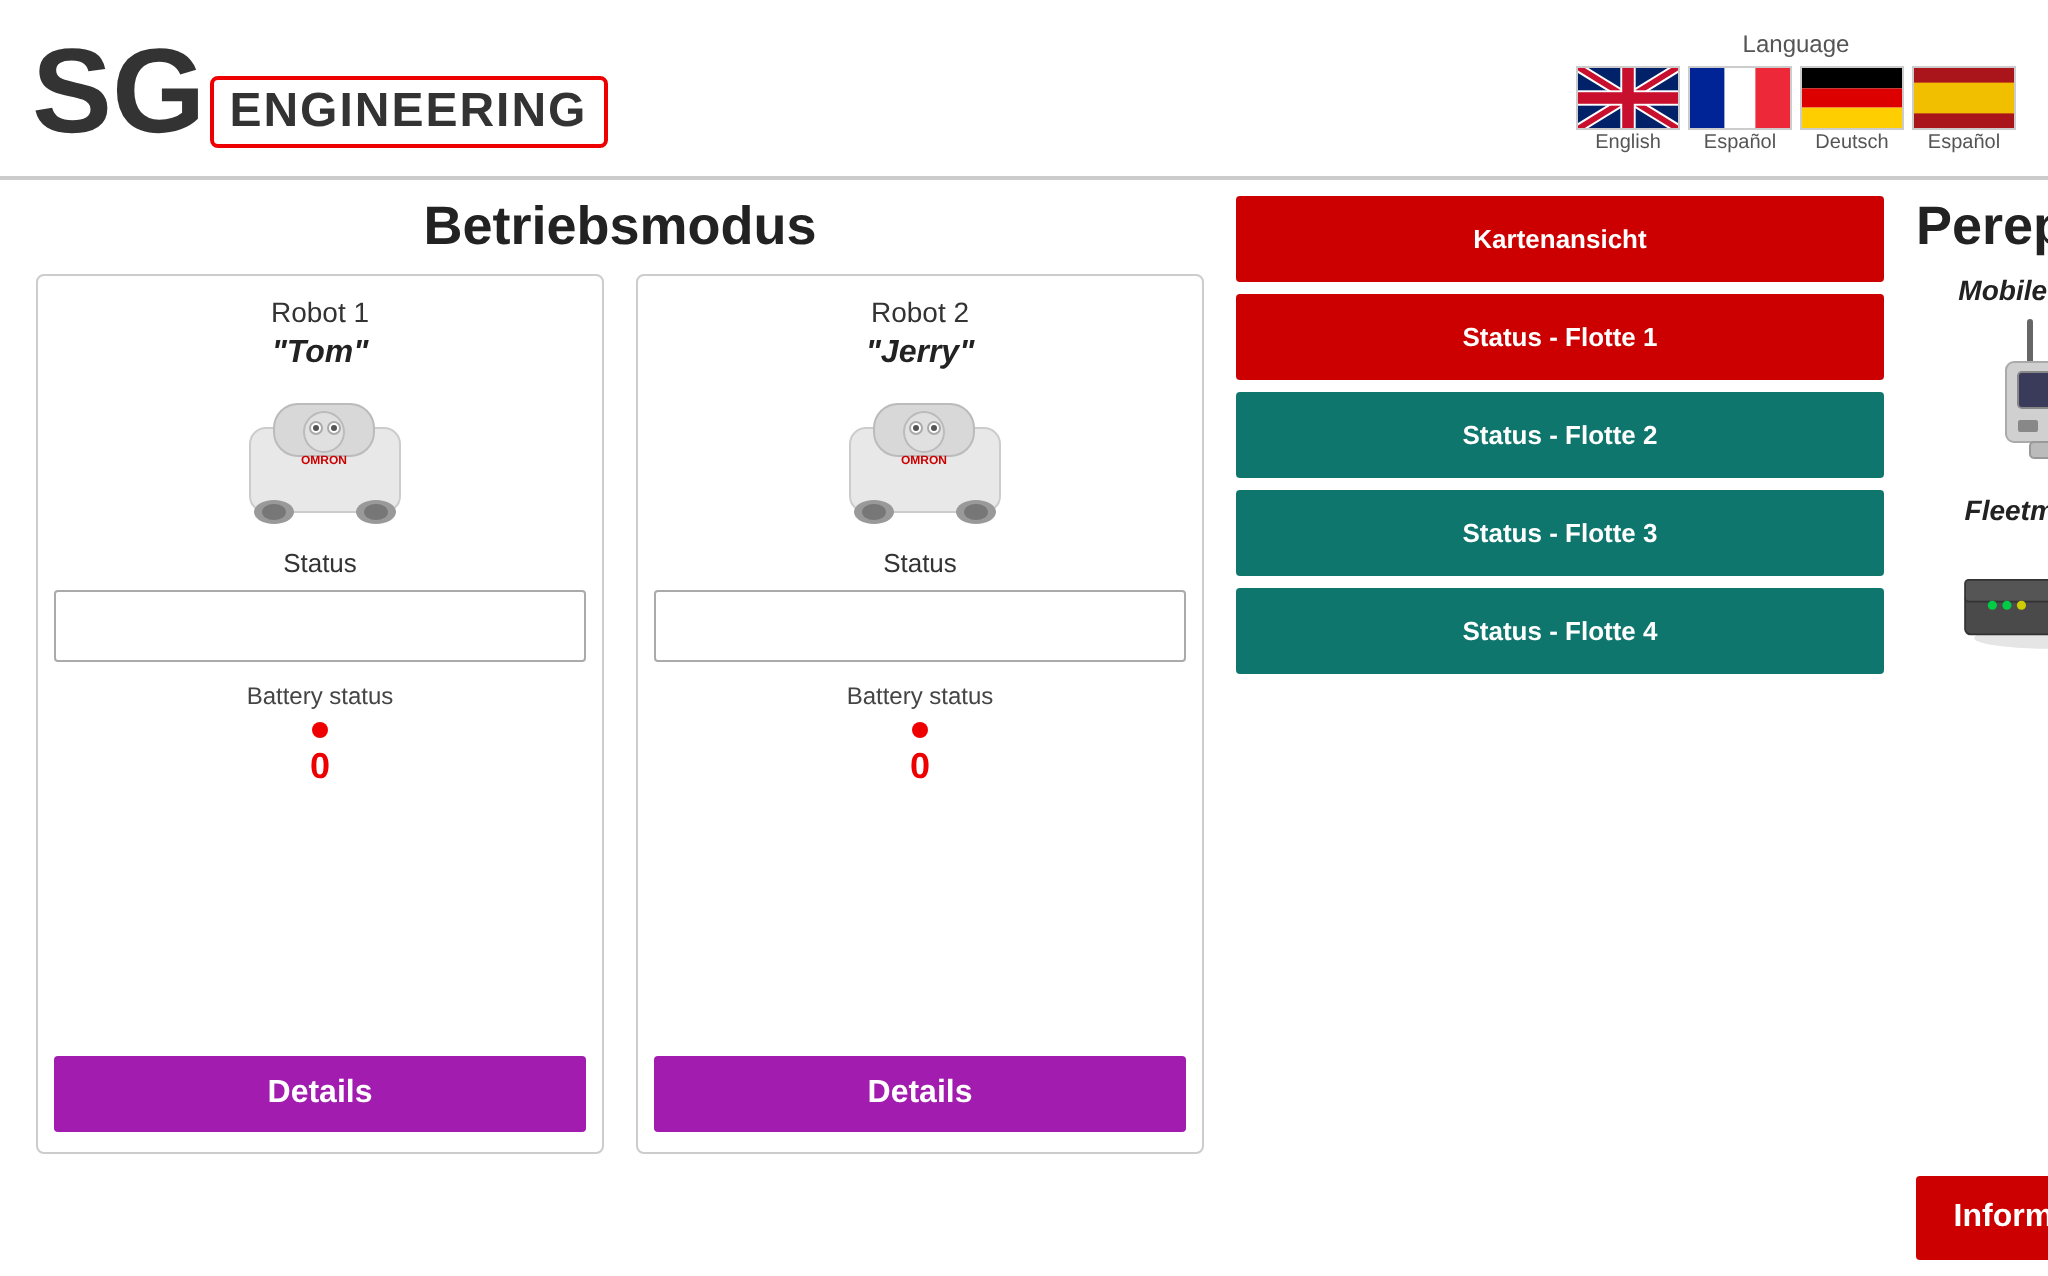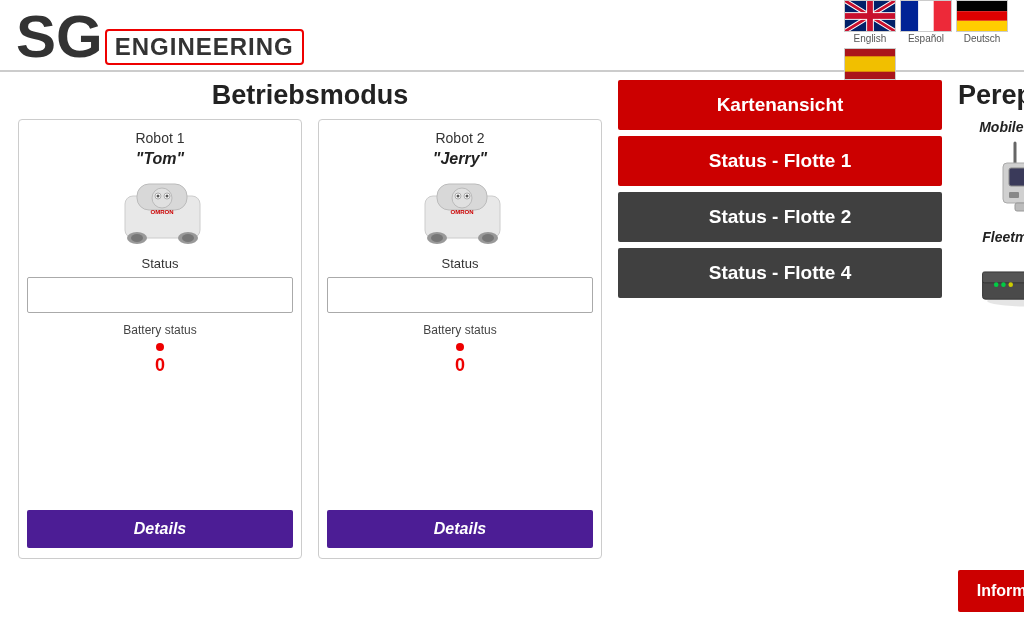--- a/index.html
+++ b/index.html
@@ -11,21 +11,21 @@
       overflow: hidden;
     }
 
     
     .header {
       display: flex;
       align-items: center;
       justify-content: space-between;
       padding: 8px 16px 4px 16px;
       border-bottom: 2px solid #ccc;
-      height: 72px;
+      height: 90px;
     }
     .logo-area {
       display: flex;
       align-items: flex-start;
     }
     .logo-sg {
       font-size: 60px;
       font-weight: bold;
       color: #333;
       line-height: 1;
@@ -46,21 +46,21 @@
     .language-section {
       text-align: center;
     }
     .language-label {
       font-size: 12px;
       color: #555;
       margin-bottom: 4px;
     }
     .flags-grid {
       display: grid;
-      grid-template-columns: 1fr 1fr 1fr;
+      grid-template-columns: 1fr 1fr 1fr 1fr;
       gap: 4px;
     }
     .flag-item {
       display: flex;
       flex-direction: column;
       align-items: center;
       cursor: pointer;
     }
     .flag-img {
       width: 52px;
@@ -161,54 +161,53 @@
       margin: 2px auto;
     }
     .battery-value {
       font-size: 18px;
       font-weight: bold;
       color: #e00;
       margin: 2px 0 10px 0;
     }
     .details-btn {
       width: 100%;
-      background: #4c1d95;
+      background: #a21caf;
       color: #fff;
       border: none;
       padding: 10px 0;
       font-size: 16px;
       font-weight: bold;
       border-radius: 2px;
       cursor: pointer;
       margin-top: auto;
-      font-style: italic;
     }
 
     
     .ubersicht-col {
       padding: 0 8px;
     }
     .funktion-btn {
       display: block;
       width: 100%;
       padding: 14px 10px;
       margin-bottom: 6px;
       border: none;
       border-radius: 2px;
-      font-size: 19px;
+      font-size: 13px;
       font-weight: bold;
       color: #fff;
       cursor: pointer;
       text-align: center;
     }
     .funktion-btn.active {
       background: #cc0000;
     }
     .funktion-btn.inactive {
-      background: #404040;
+      background: #0f766e;
       color: #fff;
     }
 
     
     .peripherie-col {
       padding: 0 8px;
     }
     .peripherie-item {
       display: flex;
       flex-direction: column;
@@ -390,20 +389,21 @@
         <button class="details-btn">Details</button>
       </div>
 
     </div>
   </div>
 
   <div class="ubersicht-col">
     <button class="funktion-btn active">Kartenansicht</button>
     <button class="funktion-btn active">Status - Flotte 1</button>
     <button class="funktion-btn inactive">Status - Flotte 2</button>
+    <button class="funktion-btn inactive">Status - Flotte 3</button>
     <button class="funktion-btn inactive">Status - Flotte 4</button>
   </div>
 
   <div class="peripherie-col">
     <div class="peripherie-col-inner">
       <div class="section-title">Perepherie</div>
       <div class="peripherie-devices">
 
         <div class="peripherie-item">
           <div class="peripherie-item-label">Mobile I/O Box</div>

